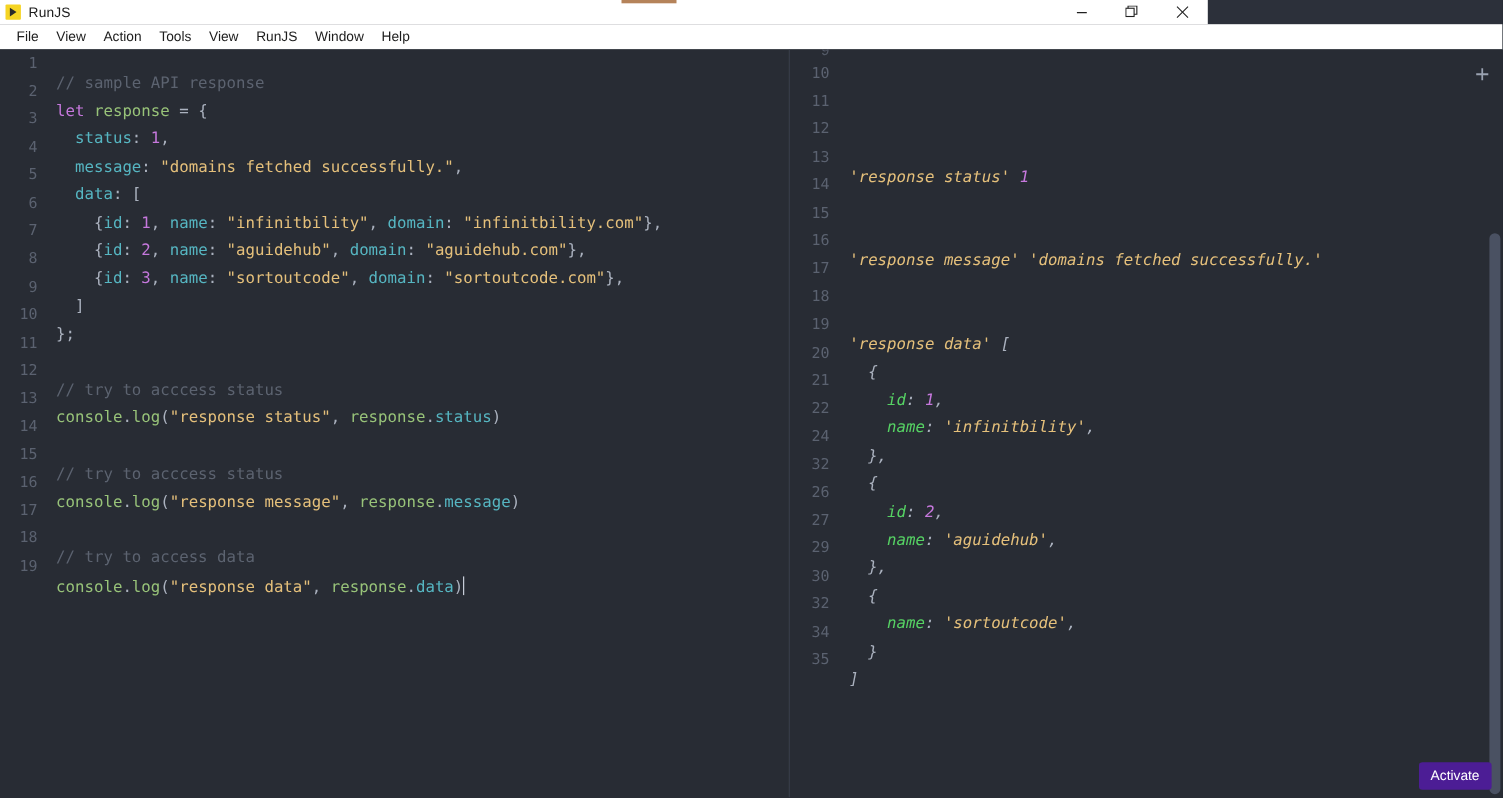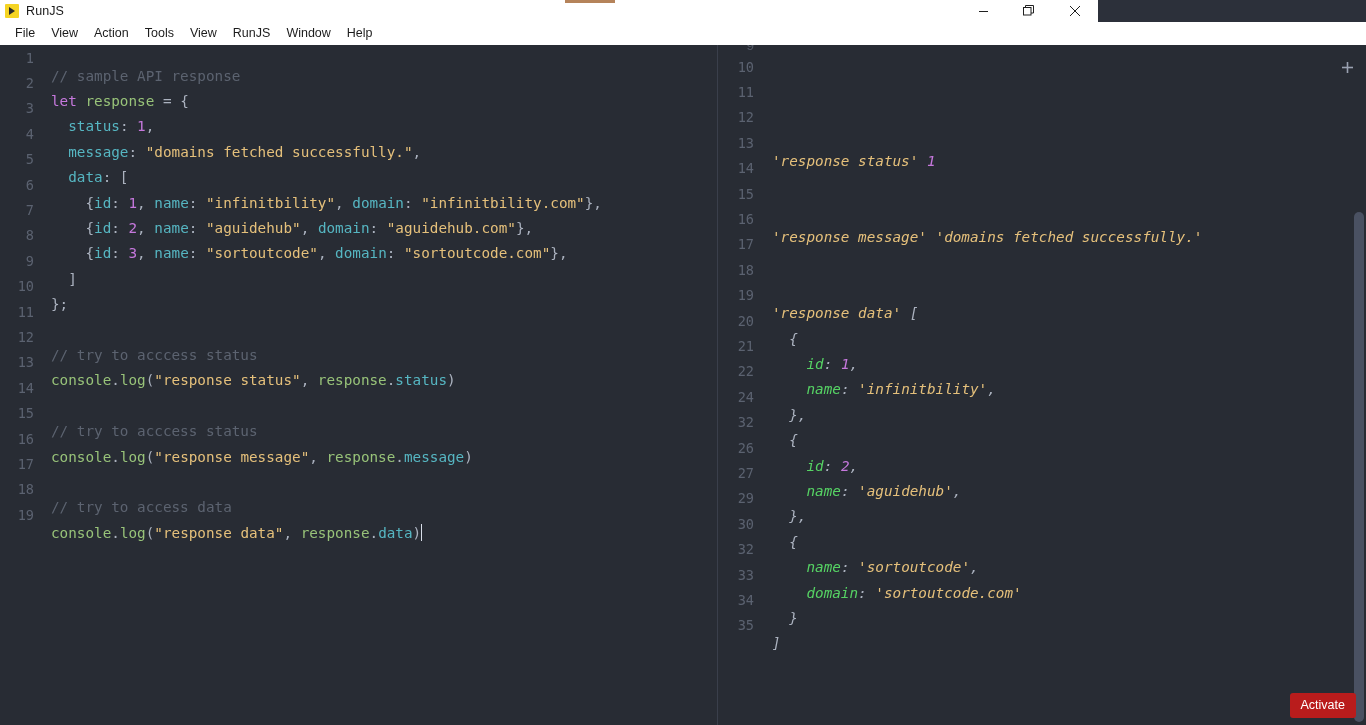--- a/index.html
+++ b/index.html
@@ -109,21 +109,21 @@
   }
 
   
   .watermark {
     position: absolute; right: 150px; bottom: 28px;
     color: #333846; font-size: 11px; opacity: .55; user-select: none;
     letter-spacing: .3px;
   }
   .activate-btn {
     position: absolute; right: 10px; bottom: 7px;
-    background: #b91c1c; color: #ffffff; font-size: 12.5px;
+    background: #4c1d95; color: #ffffff; font-size: 12.5px;
     padding: 5px 11px 6px 11px; border-radius: 3px;
     font-family: "Liberation Sans", sans-serif; cursor: pointer;
   }
 </style>
 </head>
 <body>
 
 <div id="app">
 
   <div class="titlebar">
@@ -206,21 +206,20 @@
           <div class="code-line"><span class="lnum">20</span><span class="ltext"><span class="c-white">  {</span></span></div>
           <div class="code-line"><span class="lnum">21</span><span class="ltext"><span class="c-white">    </span><span class="c-gkey">id</span><span class="c-white">: </span><span class="c-num">1</span><span class="c-white">,</span></span></div>
           <div class="code-line"><span class="lnum">22</span><span class="ltext"><span class="c-white">    </span><span class="c-gkey">name</span><span class="c-white">: </span><span class="c-str">'infinitbility'</span><span class="c-white">,</span></span></div>
           <div class="code-line"><span class="lnum">24</span><span class="ltext"><span class="c-white">  },</span></span></div>
           <div class="code-line"><span class="lnum">32</span><span class="ltext"><span class="c-white">  {</span></span></div>
           <div class="code-line"><span class="lnum">26</span><span class="ltext"><span class="c-white">    </span><span class="c-gkey">id</span><span class="c-white">: </span><span class="c-num">2</span><span class="c-white">,</span></span></div>
           <div class="code-line"><span class="lnum">27</span><span class="ltext"><span class="c-white">    </span><span class="c-gkey">name</span><span class="c-white">: </span><span class="c-str">'aguidehub'</span><span class="c-white">,</span></span></div>
           <div class="code-line"><span class="lnum">29</span><span class="ltext"><span class="c-white">  },</span></span></div>
           <div class="code-line"><span class="lnum">30</span><span class="ltext"><span class="c-white">  {</span></span></div>
           <div class="code-line"><span class="lnum">32</span><span class="ltext"><span class="c-white">    </span><span class="c-gkey">name</span><span class="c-white">: </span><span class="c-str">'sortoutcode'</span><span class="c-white">,</span></span></div>
-          <div class="code-line"><span class="lnum">33</span><span class="ltext"><span class="c-white">    </span><span class="c-gkey">domain</span><span class="c-white">: </span><span class="c-str">'sortoutcode.com'</span></span></div>
           <div class="code-line"><span class="lnum">34</span><span class="ltext"><span class="c-white">  }</span></span></div>
           <div class="code-line"><span class="lnum">35</span><span class="ltext"><span class="c-white">]</span></span></div>
         </div>
 
       <div class="add-btn">
         <svg width="13" height="13" viewBox="0 0 13 13">
           <line x1="6.5" y1="1" x2="6.5" y2="12" stroke="#9aa2b1" stroke-width="1.6"></line>
           <line x1="1" y1="6.5" x2="12" y2="6.5" stroke="#9aa2b1" stroke-width="1.6"></line>
         </svg>
       </div>

